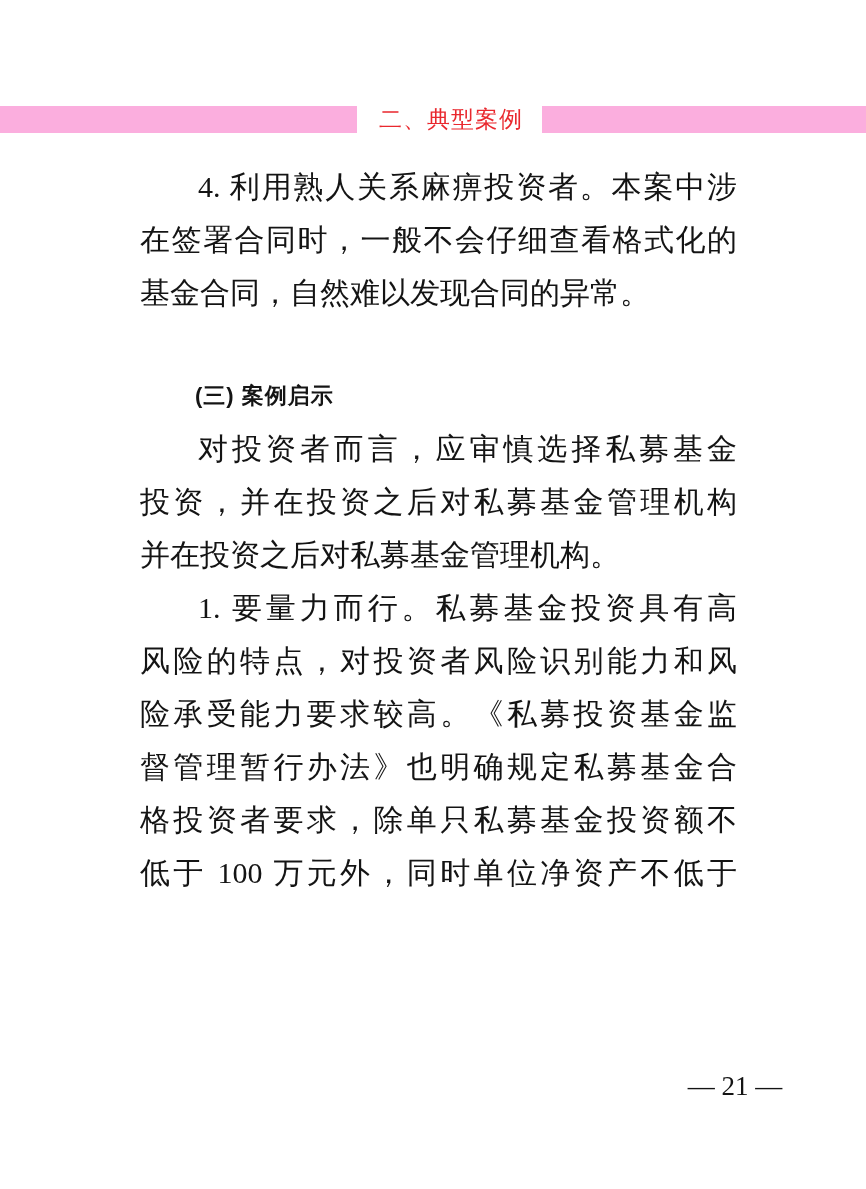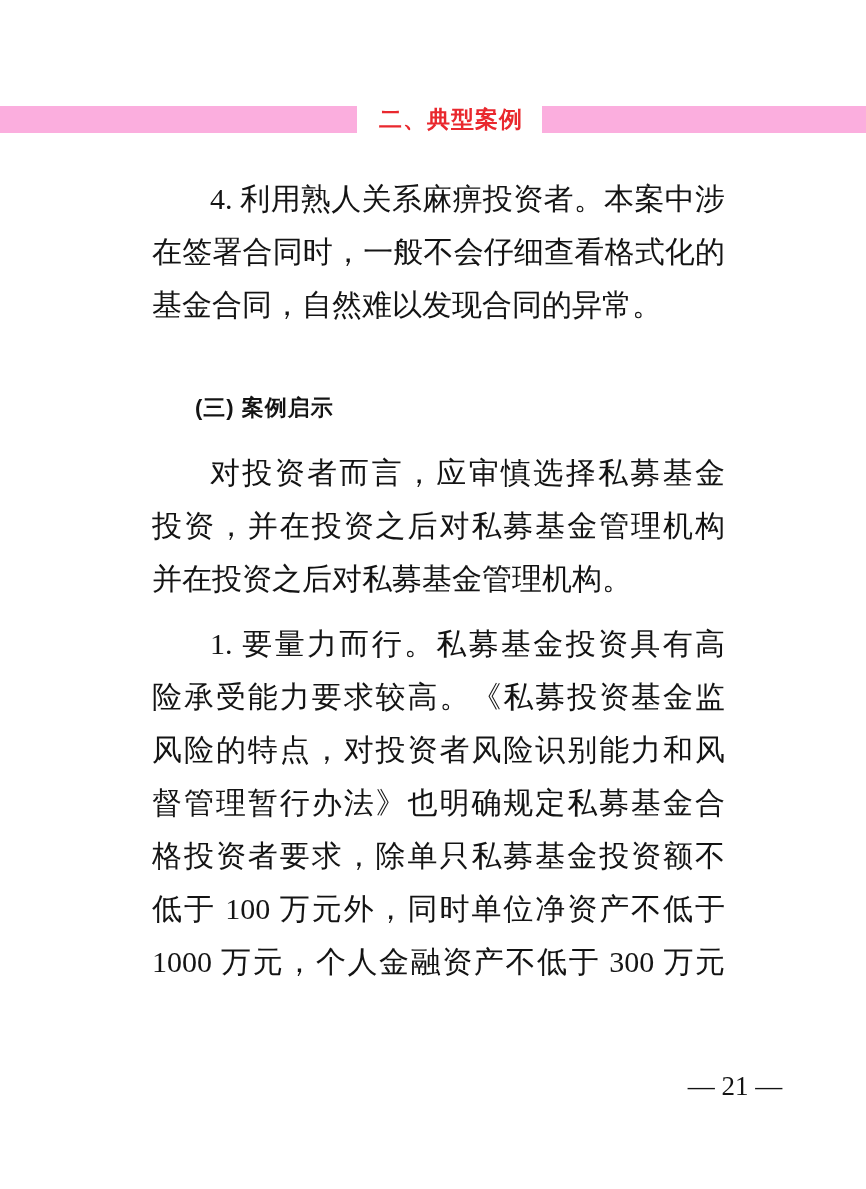--- a/index.html
+++ b/index.html
@@ -22,39 +22,39 @@
     right: 0;
     height: 27px;
     display: flex;
     align-items: center;
   }
   .header-bar { height: 27px; background: #fbaede; }
   .header-bar.left  { width: 357px; }
   .header-bar.right { flex: 1; }
   .chapter-title {
     font-family: "Liberation Sans", "DejaVu Sans", sans-serif;
-    font-weight: bold;
+    font-weight: normal;
     font-size: 23px;
     line-height: 27px;
     color: #e9282e;
     padding: 0 19px 0 22px;
     white-space: nowrap;
     letter-spacing: 1px;
   }
 
   
   .page-body {
     position: absolute;
     top: 160px;
     left: 140px;
     width: 597px;
     font-size: 30px;
     line-height: 53px;
   }
-  .paragraph { margin: 12px; }
+  .paragraph { margin: 0; }
   .line {
     white-space: nowrap;
     text-align: left;
   }
   .line.justify {
     white-space: normal;
     text-align: justify;
     text-align-last: justify;
   }
   .line.indent { text-indent: 58px; }
@@ -100,26 +100,25 @@
         <div class="line">基金合同，自然难以发现合同的异常。</div>
       </div>
       <div class="heading">(三) 案例启示</div>
       <div class="paragraph">
         <div class="line indent justify">对投资者而言，应审慎选择私募基金</div>
         <div class="line justify">投资，并在投资之后对私募基金管理机构</div>
         <div class="line">并在投资之后对私募基金管理机构。</div>
       </div>
       <div class="paragraph">
         <div class="line indent justify">1. 要量力而行。私募基金投资具有高</div>
+        <div class="line justify">风险的特点，对投资者风险识别能力和风</div>
         <div class="line justify">险承受能力要求较高。《私募投资基金监</div>
-        <div class="line justify">风险的特点，对投资者风险识别能力和风</div>
         <div class="line justify">督管理暂行办法》也明确规定私募基金合</div>
         <div class="line justify">格投资者要求，除单只私募基金投资额不</div>
         <div class="line justify">低于 100 万元外，同时单位净资产不低于</div>
-        <div class="line justify">1000 万元，个人金融资产不低于 300 万元</div>
       </div>
     </main>
 
   <footer>
     <div class="page-number">— 21 —</div>
   </footer>
 
 </div>
 
 </body></html>

